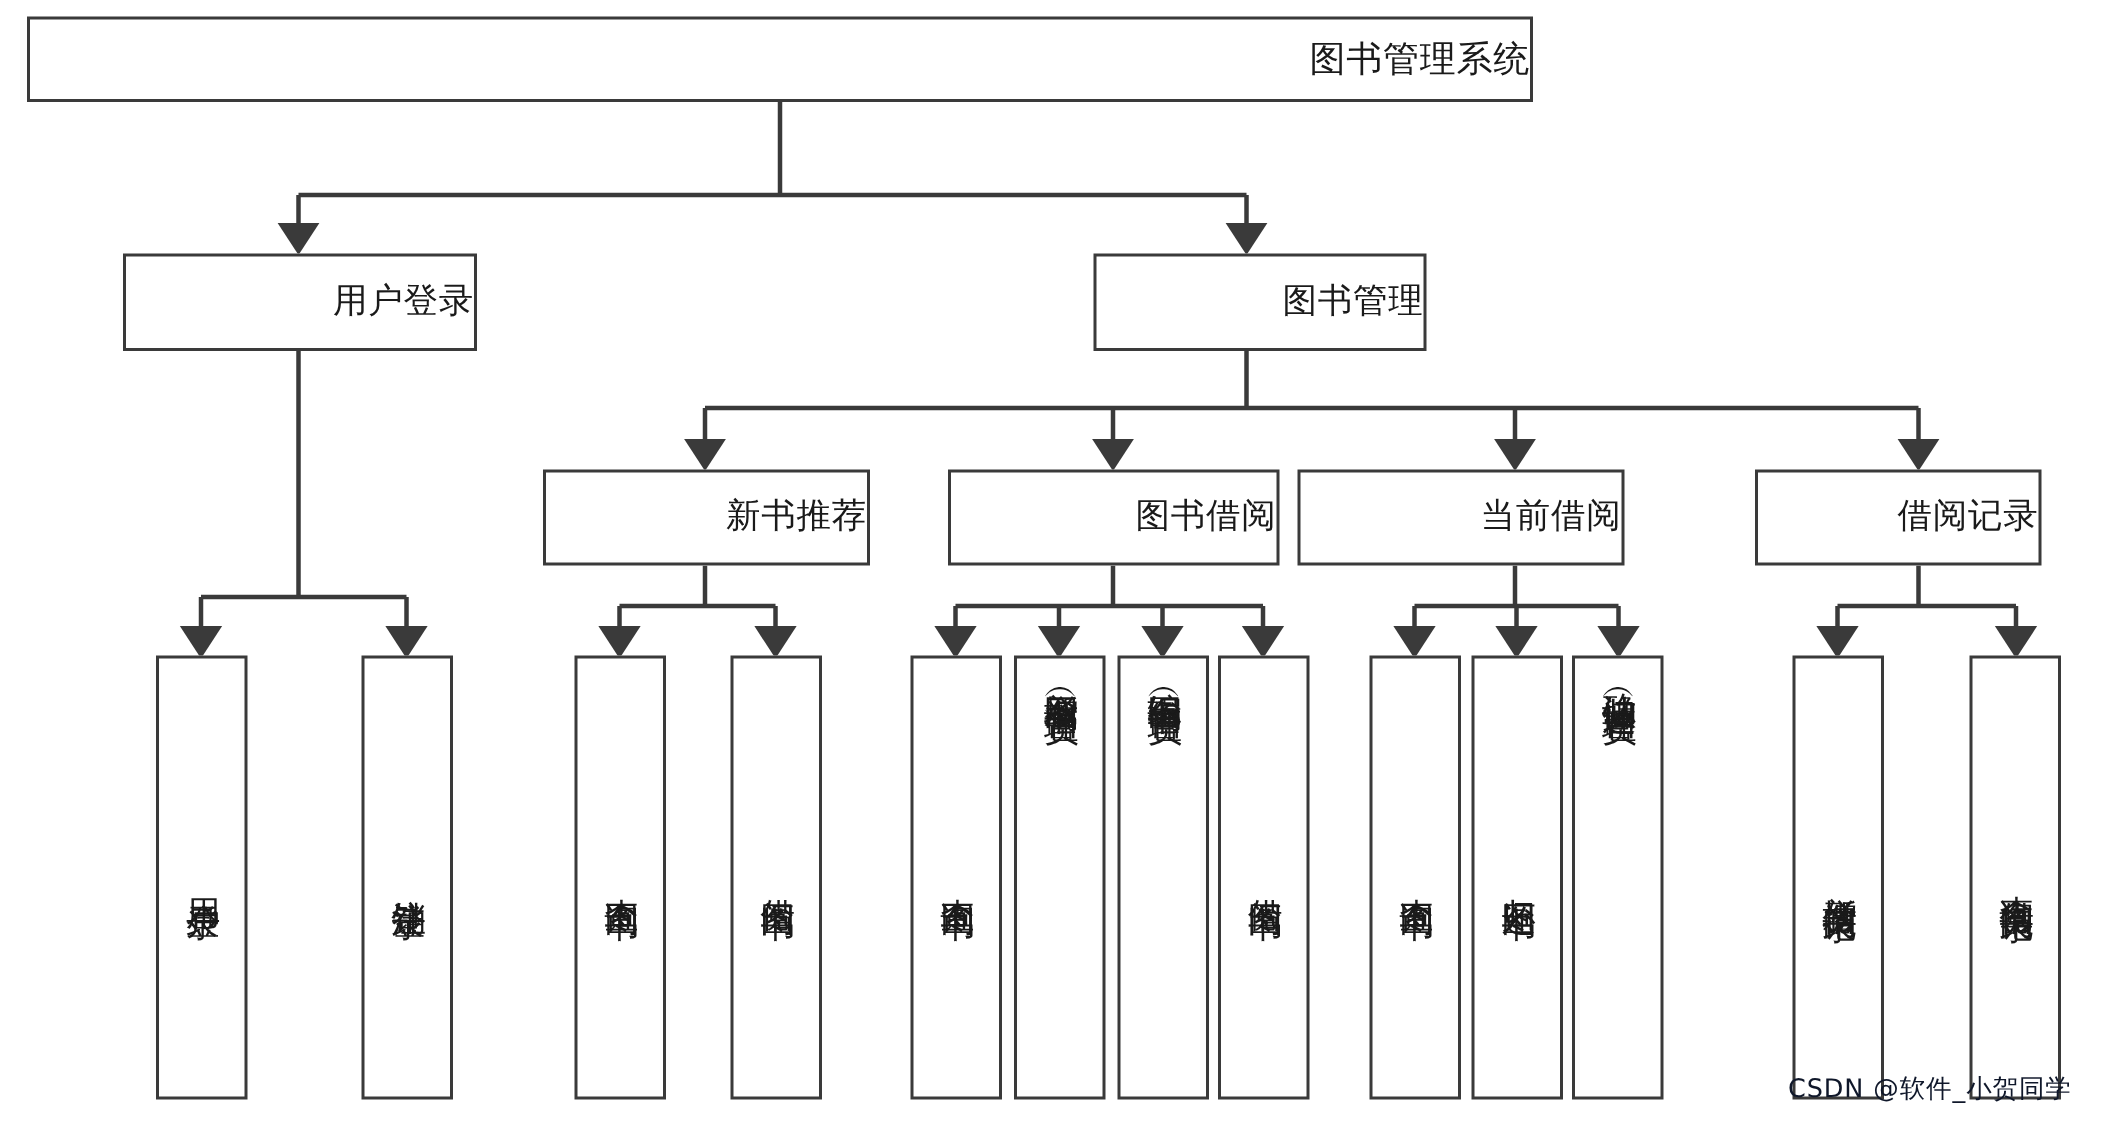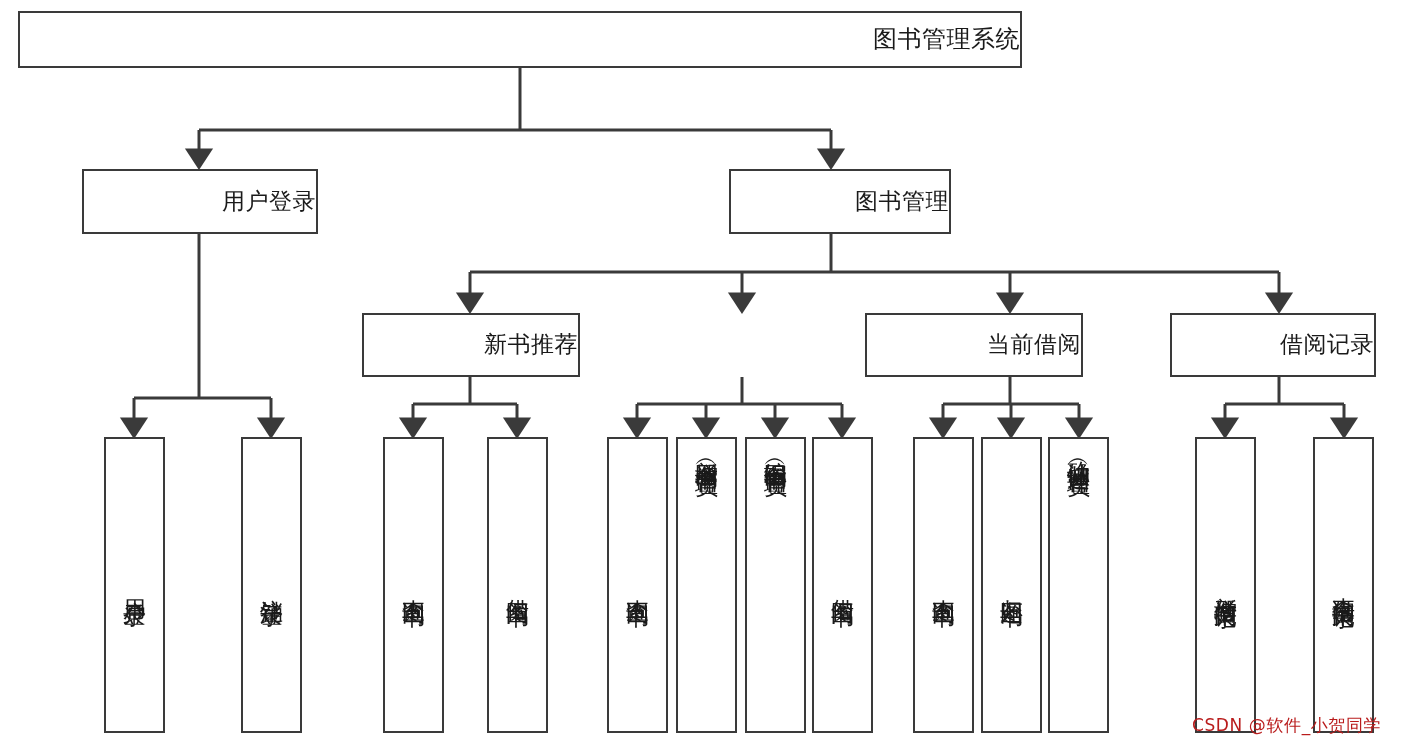--- a/index.html
+++ b/index.html
@@ -53,21 +53,21 @@
     justify-content: center;
   }
   .node.vertical.top-aligned {
     justify-content: flex-start;
   }
   .node.root {
     font-size: 24px;
   }
   .watermark {
     position: absolute;
-    color: #b91c1c;
+    color: #0f172a;
     font-size: 17px;
     letter-spacing: 0.6px;
     white-space: nowrap;
     user-select: none;
   }
 </style>
 </head>
 <body>
 
 <div id="canvas">
@@ -129,24 +129,27 @@
   <div class="node horizontal" style="left:82px; top:169px; width:236px; height:65px;">
     <span>用户登录</span>
   </div>
   <div class="node horizontal" style="left:729px; top:169px; width:222px; height:65px;">
     <span>图书管理</span>
   </div>
 
   <div class="node horizontal" style="left:362px; top:313px; width:218px; height:64px;">
     <span>新书推荐</span>
   </div>
+  <div class="node horizontal" style="left:632px; top:313px; width:221px; height:64px;">
+    <span>图书借阅</span>
+  </div>
   <div class="node horizontal" style="left:865px; top:313px; width:218px; height:64px;">
     <span>当前借阅</span>
   </div>
-  <div class="node horizontal" style="left:1170px; top:313px; width:206px; height:64px;">
+  <div class="node horizontal" style="left:1170px; top:313px; width:191px; height:64px;">
     <span>借阅记录</span>
   </div>
 
   <div class="node vertical" style="left:104px; top:437px; width:61px; height:296px;">
     <span>用户登录</span>
   </div>
   <div class="node vertical" style="left:241px; top:437px; width:61px; height:296px;">
     <span>注销登录</span>
   </div>
 

